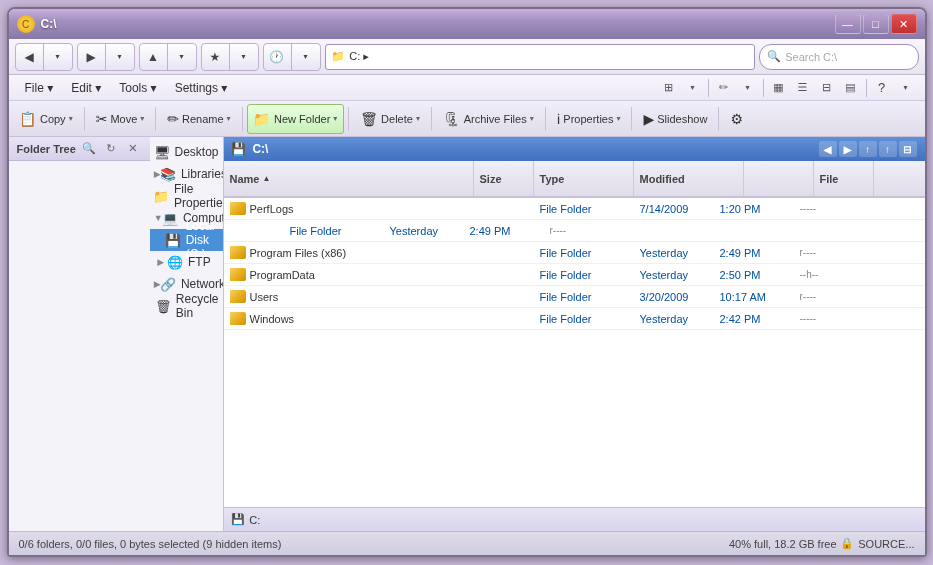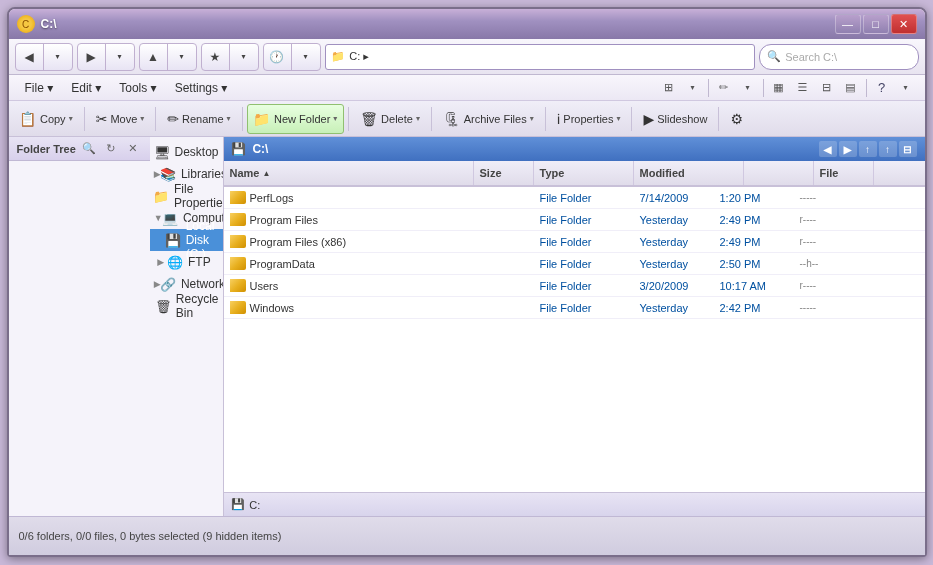--- a/index.html
+++ b/index.html
@@ -238,21 +238,21 @@
     .fh-btn {
       width: 18px; height: 16px;
       border: none; background: rgba(255,255,255,0.2);
       border-radius: 2px; cursor: pointer;
       color: white; font-size: 10px;
       display: flex; align-items: center; justify-content: center;
     }
     .col-headers {
       background: linear-gradient(to bottom, #f0eef8, #e0dcea);
       border-bottom: 2px solid #c8c0d8;
-      height: 26px;
+      height: 37px;
       display: flex;
       align-items: center;
     }
     .col-header {
       padding: 0 6px;
       font-size: 11px;
       font-weight: bold;
       color: #444;
       border-right: 1px solid #d0c8e0;
       height: 100%;
@@ -305,21 +305,21 @@
       position: absolute;
       top: -3px; left: 0;
       width: 7px; height: 3px;
       background: #e8b020;
       border-radius: 2px 2px 0 0;
     }
     
     .status-bar {
       background: linear-gradient(to bottom, #e0dcea, #d0ccdf);
       border-top: 1px solid #c0b8d4;
-      height: 39px;
+      height: 24px;
       display: flex;
       align-items: center;
       padding: 0 10px;
     }
     .status-left { flex: 1; font-size: 11px; color: #444; }
     .status-right { font-size: 11px; color: #444; display: flex; align-items: center; gap: 4px; }
     
     .path-bar {
       background: linear-gradient(to bottom, #e8e4f4, #d8d4ec);
       border-top: 1px solid #c8c0d8;
@@ -553,24 +553,20 @@
             <span>PerfLogs</span>
           </div>
           <div class="cell cell-size"></div>
           <div class="cell cell-type">File Folder</div>
           <div class="cell cell-modified">7/14/2009</div>
           <div class="cell cell-time">1:20 PM</div>
           <div class="cell cell-attr">-----</div>
         </div>
 
         <div class="file-row">
-          <div class="file-name-cell cell" style="width:250px;">
-            <span class="folder-icon-sm"></span>
-            <span>Program Files</span>
-          </div>
           <div class="cell cell-size"></div>
           <div class="cell cell-type">File Folder</div>
           <div class="cell cell-modified">Yesterday</div>
           <div class="cell cell-time">2:49 PM</div>
           <div class="cell cell-attr">r----</div>
         </div>
 
         <div class="file-row">
           <div class="file-name-cell cell" style="width:250px;">
             <span class="folder-icon-sm"></span>
@@ -625,15 +621,20 @@
         <div class="path-item">
           <span>💾</span>
           <span>C:</span>
         </div>
       </div>
     </div>
   </div>
 
   <div class="status-bar">
     <span class="status-left">0/6 folders, 0/0 files, 0 bytes selected (9 hidden items)</span>
+    <div class="status-right">
+      <span>40% full, 18.2 GB free</span>
+      <span>🔒</span>
+      <span>SOURCE...</span>
+    </div>
   </div>
 
 </div>
 
 </body></html>

